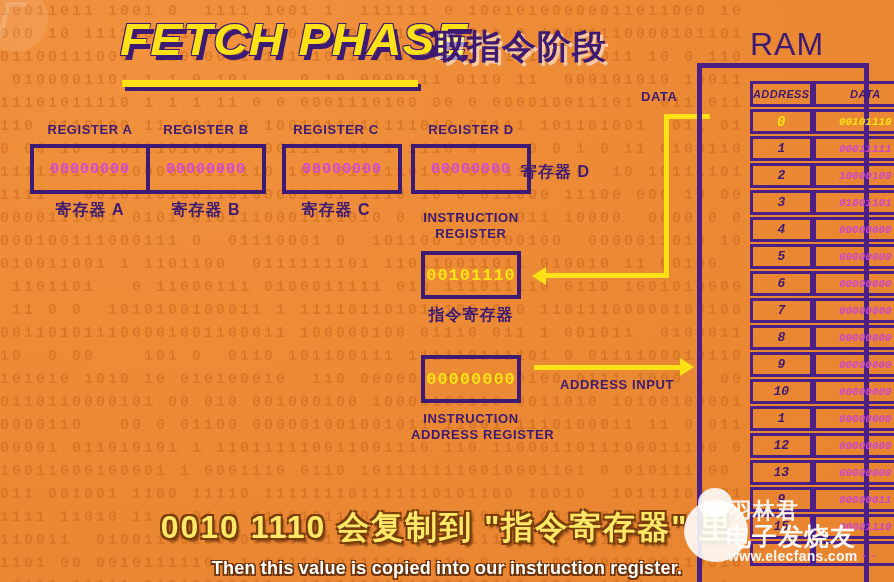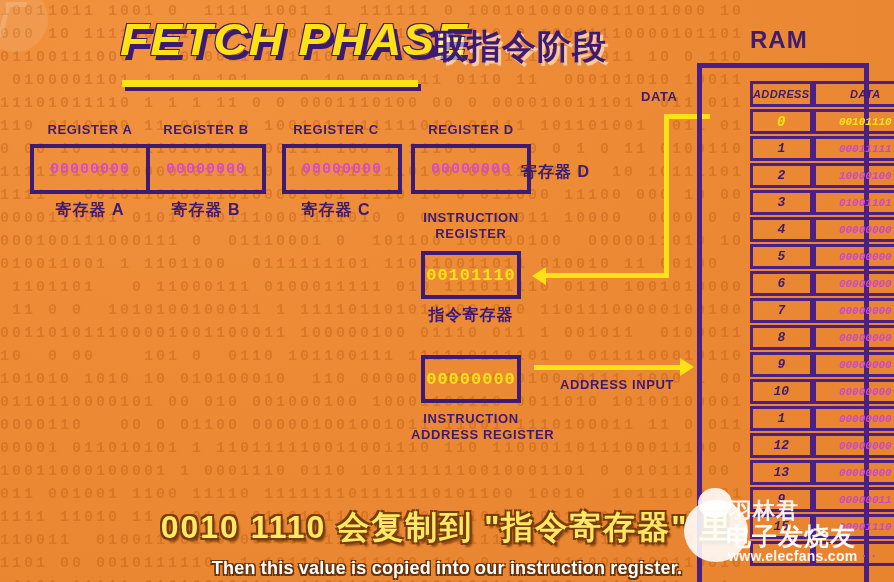--- a/index.html
+++ b/index.html
@@ -87,21 +87,21 @@
     position:absolute;width:0;height:0;
     border-top:9px solid transparent;border-bottom:9px solid transparent;
     border-left:14px solid #ffe215;
   }
   .wire-label{
     position:absolute;font-size:13px;font-weight:bold;color:#3d1a73;letter-spacing:.6px;
   }
 
   
   .ram-title{
-    position:absolute;left:750px;top:26px;font-size:24px;font-weight:bold;color:#3d1a73;
+    position:absolute;left:750px;top:26px;font-size:32px;font-weight:normal;color:#3d1a73;
     letter-spacing:1px;
   }
   .ram-outer{
     position:absolute;left:697px;top:63px;width:172px;height:519px;
     border:5px solid #4a1f86;border-bottom:none;
     box-sizing:border-box;
   }
   .ram-table{
     position:absolute;left:750px;top:79px;width:168px;
     border-collapse:separate;border-spacing:0 2px;font-style:italic;

